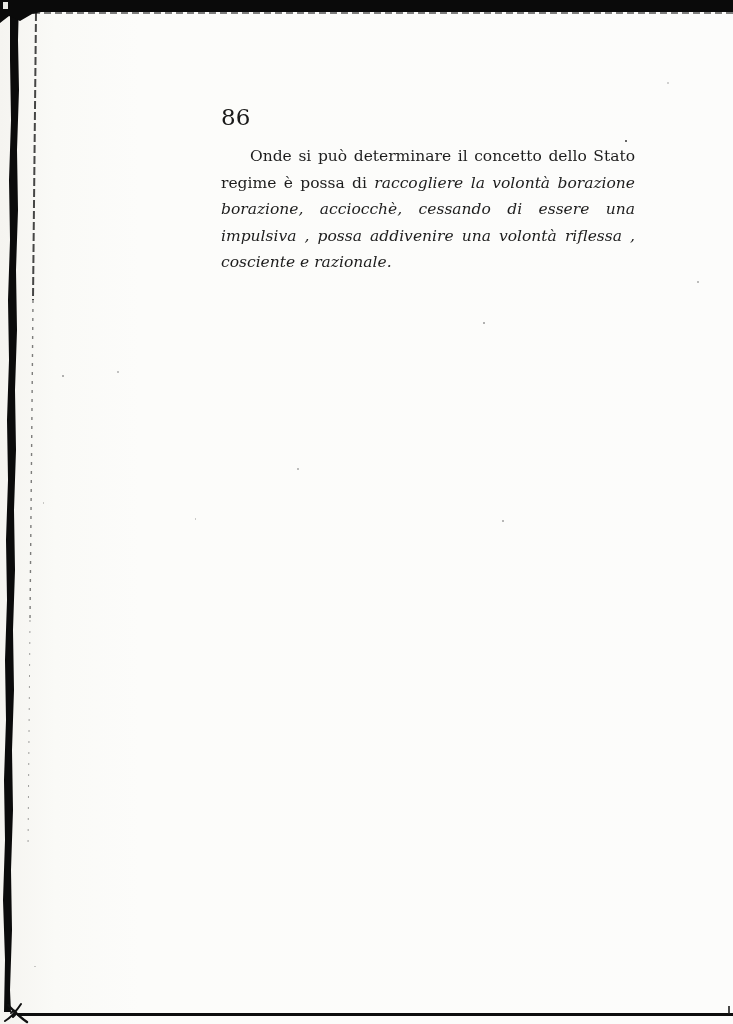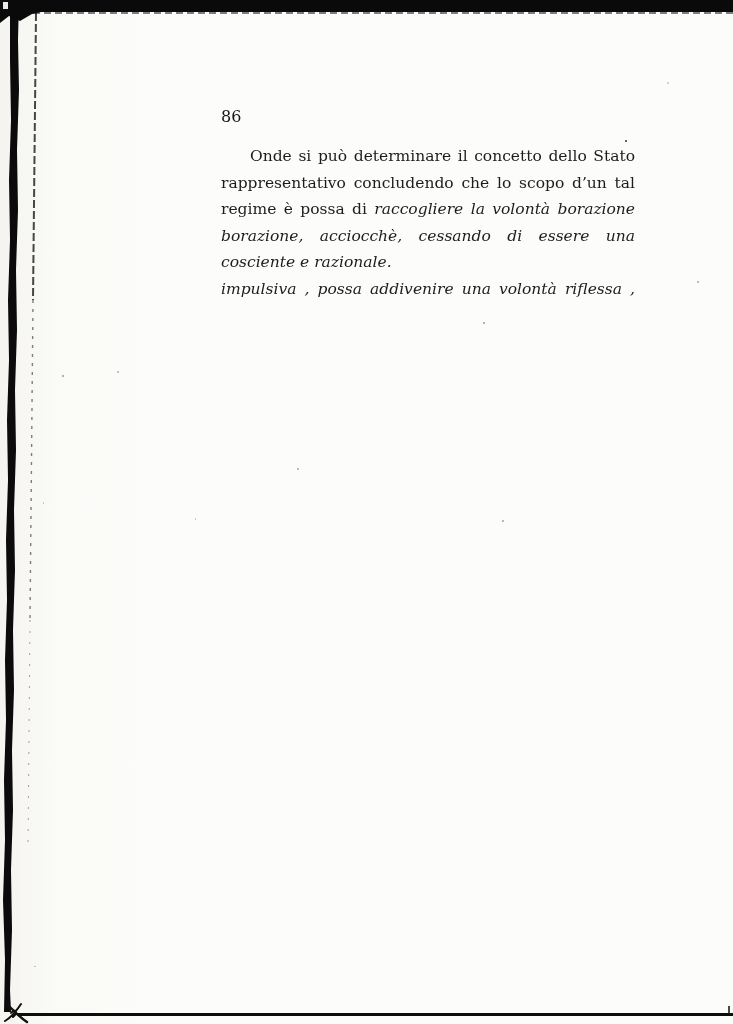--- a/index.html
+++ b/index.html
@@ -14,21 +14,21 @@
     overflow: hidden;
     background: linear-gradient(90deg, #f5f4f0 0px, #fafaf7 55px, #fcfcfa 140px, #fcfcfb 100%);
     font-family: "DejaVu Serif", serif;
   }
 
   
   .page-number {
     position: absolute;
     left: 221px;
     top: 105px;
-    font-size: 16px;
+    font-size: 23px;
     line-height: 24px;
     color: #191919;
   }
   .body-text {
     position: absolute;
     left: 221px;
     top: 143px;
     width: 414px;
     font-size: 15.5px;
     line-height: 26.6px;
@@ -89,33 +89,30 @@
 
 <div class="scan">
 
   <div class="page-number">86</div>
 
   <div class="body-text">
     <div class="t-line first">
       <span>Onde si può determinare il concetto dello Stato</span>
     </div>
     <div class="t-line">
-      <span>rappresentativo concludendo che lo scopo d’un tal</span>
-    </div>
-    <div class="t-line">
       <span>regime è possa di </span><span class="it">raccogliere la volontà borazione</span>
     </div>
     <div class="t-line it">
       <span>borazione, acciocchè, cessando di essere una volontà</span>
     </div>
+    <div class="t-line it">
+      <span>impulsiva , possa addivenire una volontà riflessa ,</span>
+    </div>
     <div class="t-line it last">
       <span>cosciente e razionale.</span>
-    </div>
-    <div class="t-line it">
-      <span>impulsiva , possa addivenire una volontà riflessa ,</span>
     </div>
   </div>
 
   <div class="top-edge"></div>
   <div class="top-edge-fringe"></div>
 
   <svg class="binding-svg" viewBox="0 0 50 1024" xmlns="http://www.w3.org/2000/svg">
 
     <path fill="#0b0b0b" d="M10,0 L19,0 L18,40 L19,90 L17,150 L18,210 L16,270 L17,330 L15,390 L16,450
          L14,510 L15,570 L13,630 L14,690 L12,750 L13,810 L11,870 L12,930 L10,990

